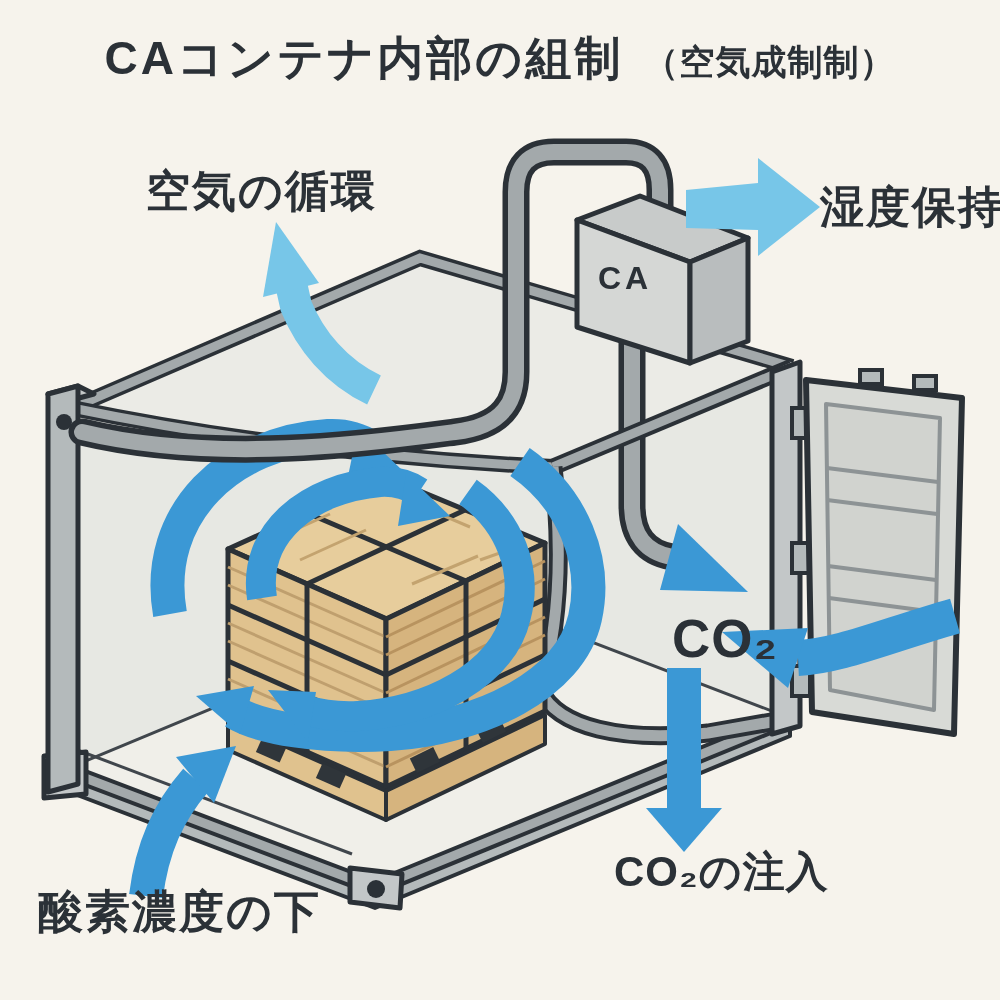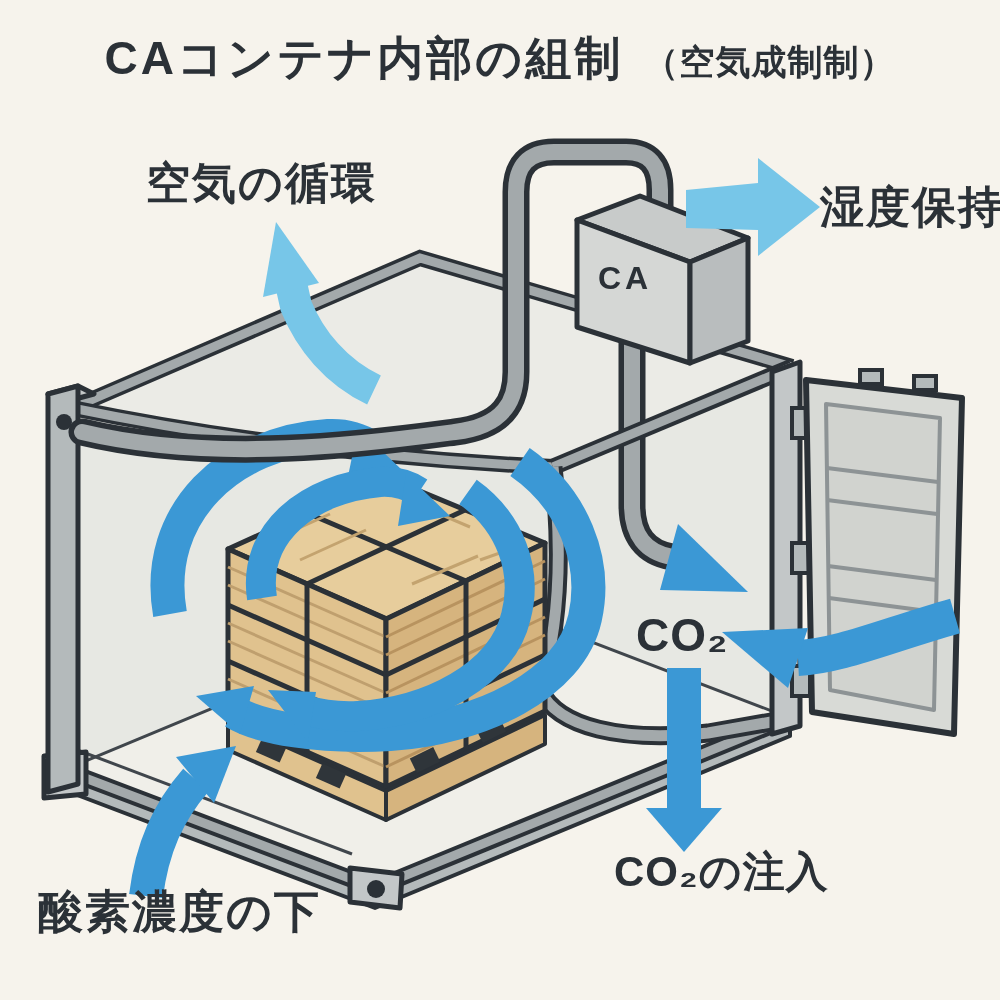--- a/index.html
+++ b/index.html
@@ -14,24 +14,24 @@
     background:var(--background);
     font-family:"Liberation Sans","DejaVu Sans",sans-serif;
     color:var(--ink);
   }
   .stage{position:absolute;inset:0;}
   svg{position:absolute;left:0;top:0;}
   .lbl{position:absolute;font-weight:bold;color:var(--ink);letter-spacing:2px;white-space:nowrap;}
   .title-wrap{position:absolute;left:0;right:0;top:28px;text-align:center;font-weight:bold;}
   .title-main{font-size:46px;letter-spacing:3px;}
   .title-paren{font-size:35px;letter-spacing:1px;margin-left:20px;}
-  .lbl-air{left:146px;top:154px;font-size:44px;text-align:center;}
+  .lbl-air{left:146px;top:162px;font-size:44px;text-align:center;}
   .lbl-humidity{left:820px;top:178px;font-size:44px;}
   .lbl-ca{left:598px;top:260px;font-size:32px;letter-spacing:4px;}
-  .lbl-co2{left:636px;top:608px;font-size:46px;letter-spacing:1px;}
+  .lbl-co2{left:672px;top:608px;font-size:53px;letter-spacing:1px;}
   .lbl-co2-inject{left:614px;top:844px;font-size:42px;letter-spacing:1px;}
   .lbl-oxygen{left:38px;top:882px;font-size:45px;}
   .railA{stroke:var(--ink);fill:none;}
   .railB{stroke:var(--frame-gray);fill:none;}
 </style>
 </head>
 <body>
 
 <div class="stage">
 

